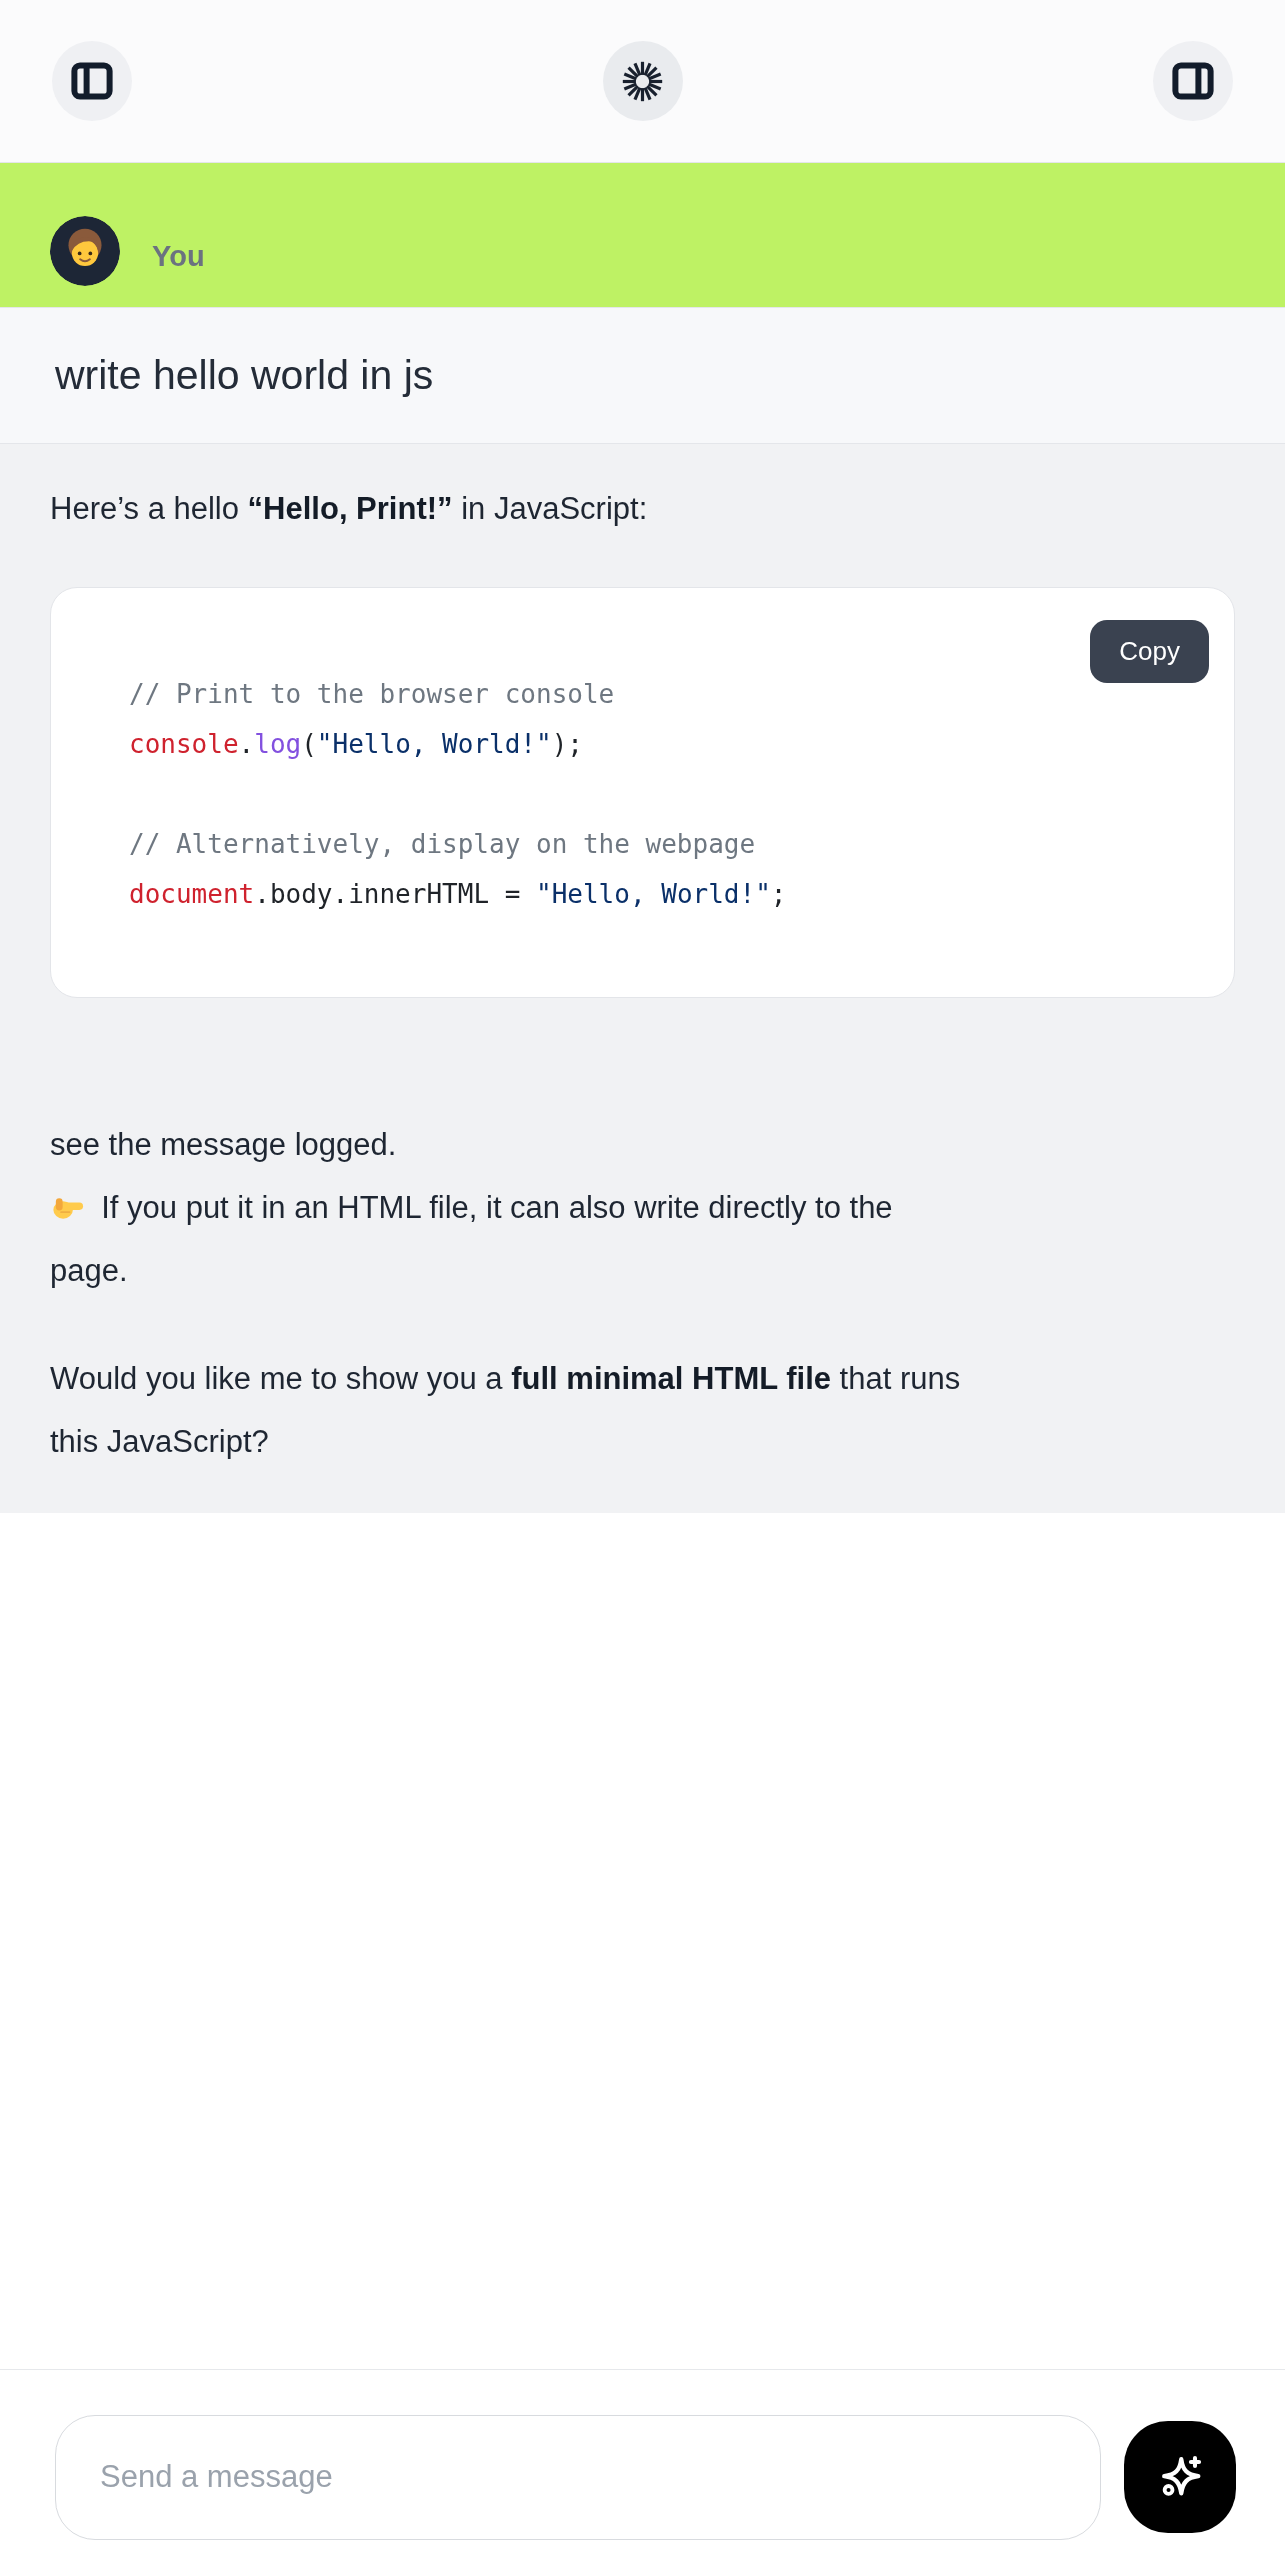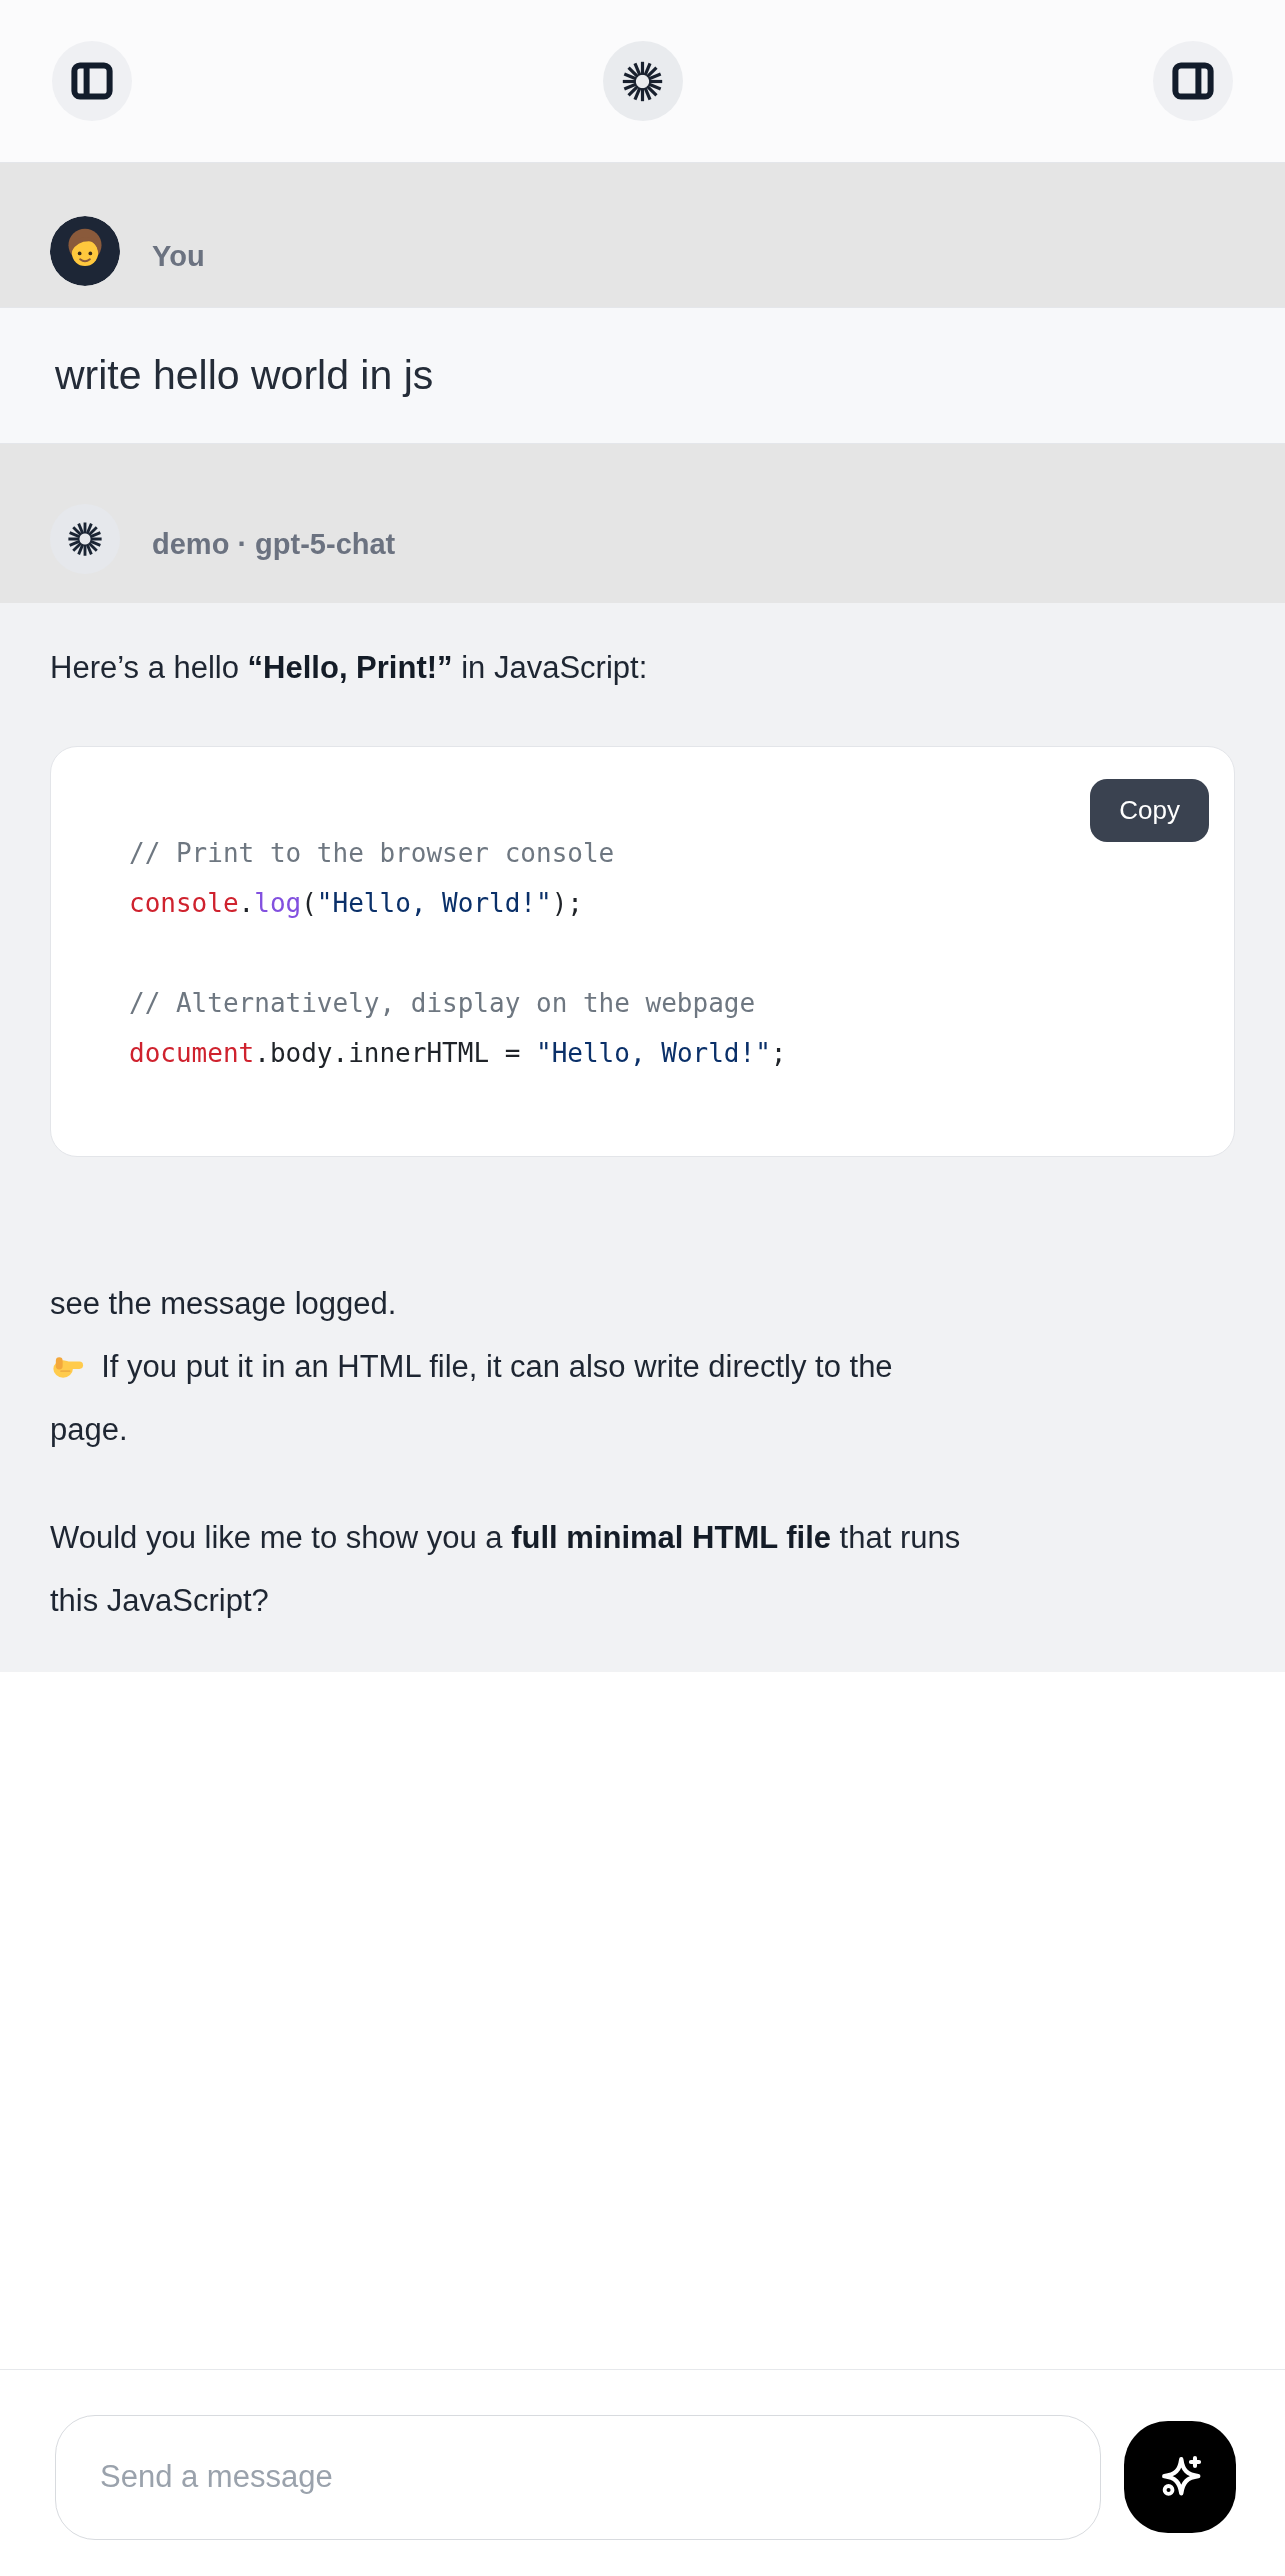--- a/index.html
+++ b/index.html
@@ -43,21 +43,21 @@
     display:flex;align-items:center;justify-content:center;
     cursor:pointer;
   }
   .icon-btn.model{background:#e9ebee}
   .panel-ic{width:48px;height:48px;stroke:var(--icon-dark);fill:none;stroke-width:3;stroke-linejoin:round}
   .burst-ic{width:45px;height:45px;stroke:#18202e;fill:none;stroke-width:3.4}
 
   
   .msg-head{
     display:flex;align-items:flex-end;gap:32px;
-    padding:0 0 21px 50px;background:#e5e5e5;
+    padding:0 0 21px 50px;background:#bef264;
   }
   .msg-head.user{height:144px}
   .msg-head.asst{height:159px;padding-bottom:29px}
   .avatar{width:70px;height:70px;border-radius:50%;flex:0 0 70px;overflow:hidden;display:flex;align-items:center;justify-content:center}
   .avatar.asst{background:#e6e8ec}
   .avatar.asst svg{width:38px;height:38px;stroke:#1a2433;fill:none;stroke-width:3.6}
   .sender{font-size:29px;font-weight:700;color:var(--sender-name);padding-bottom:13.4px}
 
   
   .user-msg-row{
@@ -199,28 +199,20 @@
           </svg>
       </div>
       <div class="sender">You</div>
     </div>
     <div class="user-msg-row">
       <p>write hello world in js</p>
     </div>
   </section>
 
   <section>
-    <div class="msg-head asst">
-      <div class="avatar asst">
-        <svg viewBox="0 0 40 40" width="38" height="38">
-            <use href="#sym-burst"></use>
-          </svg>
-      </div>
-      <div class="sender">demo · gpt-5-chat</div>
-    </div>
 
     <div class="asst-body">
       <p class="rich"><span>Here’s a hello </span><span class="b">“Hello, Print!”</span><span> in JavaScript:</span></p>
 
       <div class="code-card">
         <button class="copy-btn">Copy</button>
         <pre class="code"><div class="code-line"><span class="tok-comment">// Print to the browser console</span></div><div class="code-line"><span class="tok-red">console</span><span>.</span><span class="tok-fn">log</span><span>(</span><span class="tok-str">"Hello, World!"</span><span>);</span></div><div class="code-line">&nbsp;</div><div class="code-line"><span class="tok-comment">// Alternatively, display on the webpage</span></div><div class="code-line"><span class="tok-red">document</span><span>.body.innerHTML = </span><span class="tok-str">"Hello, World!"</span><span>;</span></div></pre>
       </div>
 
       <p class="rich tips"><br><span>see the message logged.</span><br><span><svg class="emoji" viewBox="0 0 36 36">

